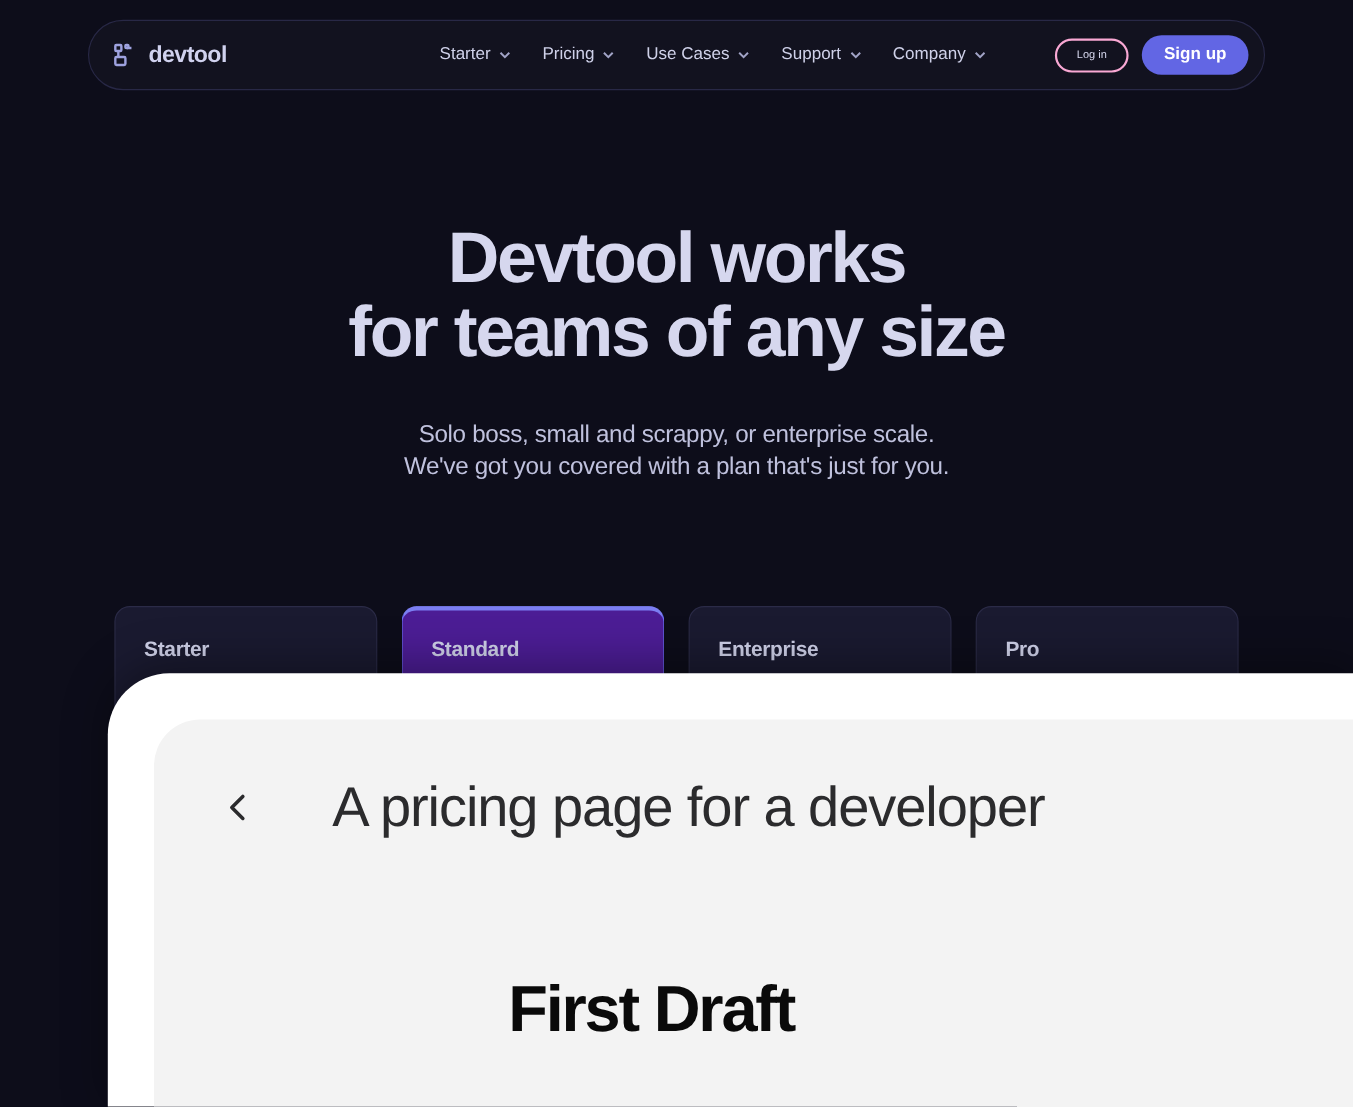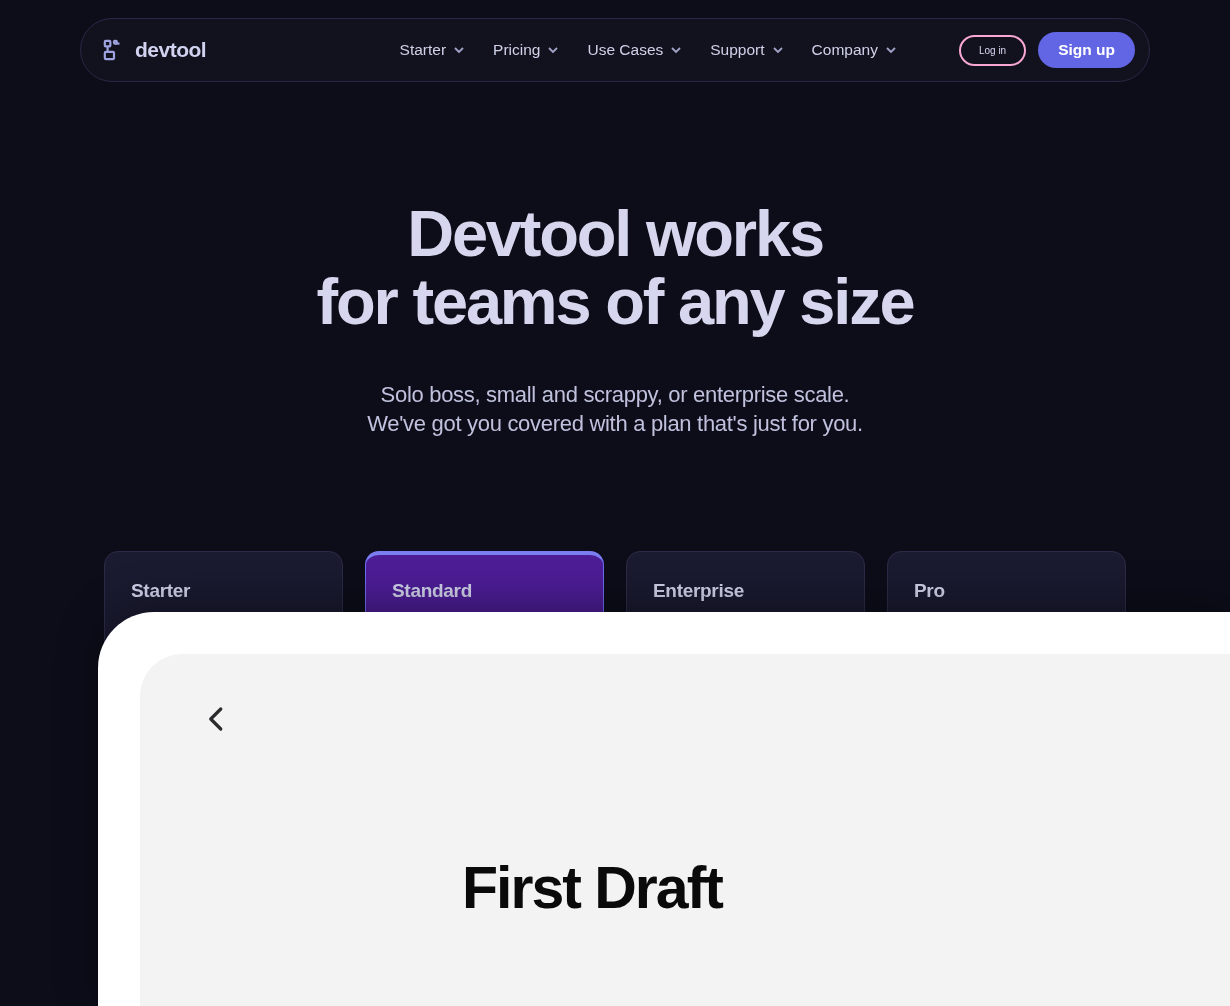--- a/index.html
+++ b/index.html
@@ -310,16 +310,17 @@
 </div>
 
 <div class="overlay">
   <div class="overlay-inner">
     <div class="overlay-header">
       <span class="back">
         <svg viewBox="0 0 24 24" fill="none" stroke="currentColor" stroke-width="2.6" stroke-linecap="round" stroke-linejoin="round">
           <path d="M15 4 L7 12 L15 20"></path>
         </svg>
       </span>
+      <div class="overlay-title">A pricing page for a developer</div>
     </div>
     <div class="first-draft">First Draft</div>
   </div>
 </div>
 
 </body></html>

